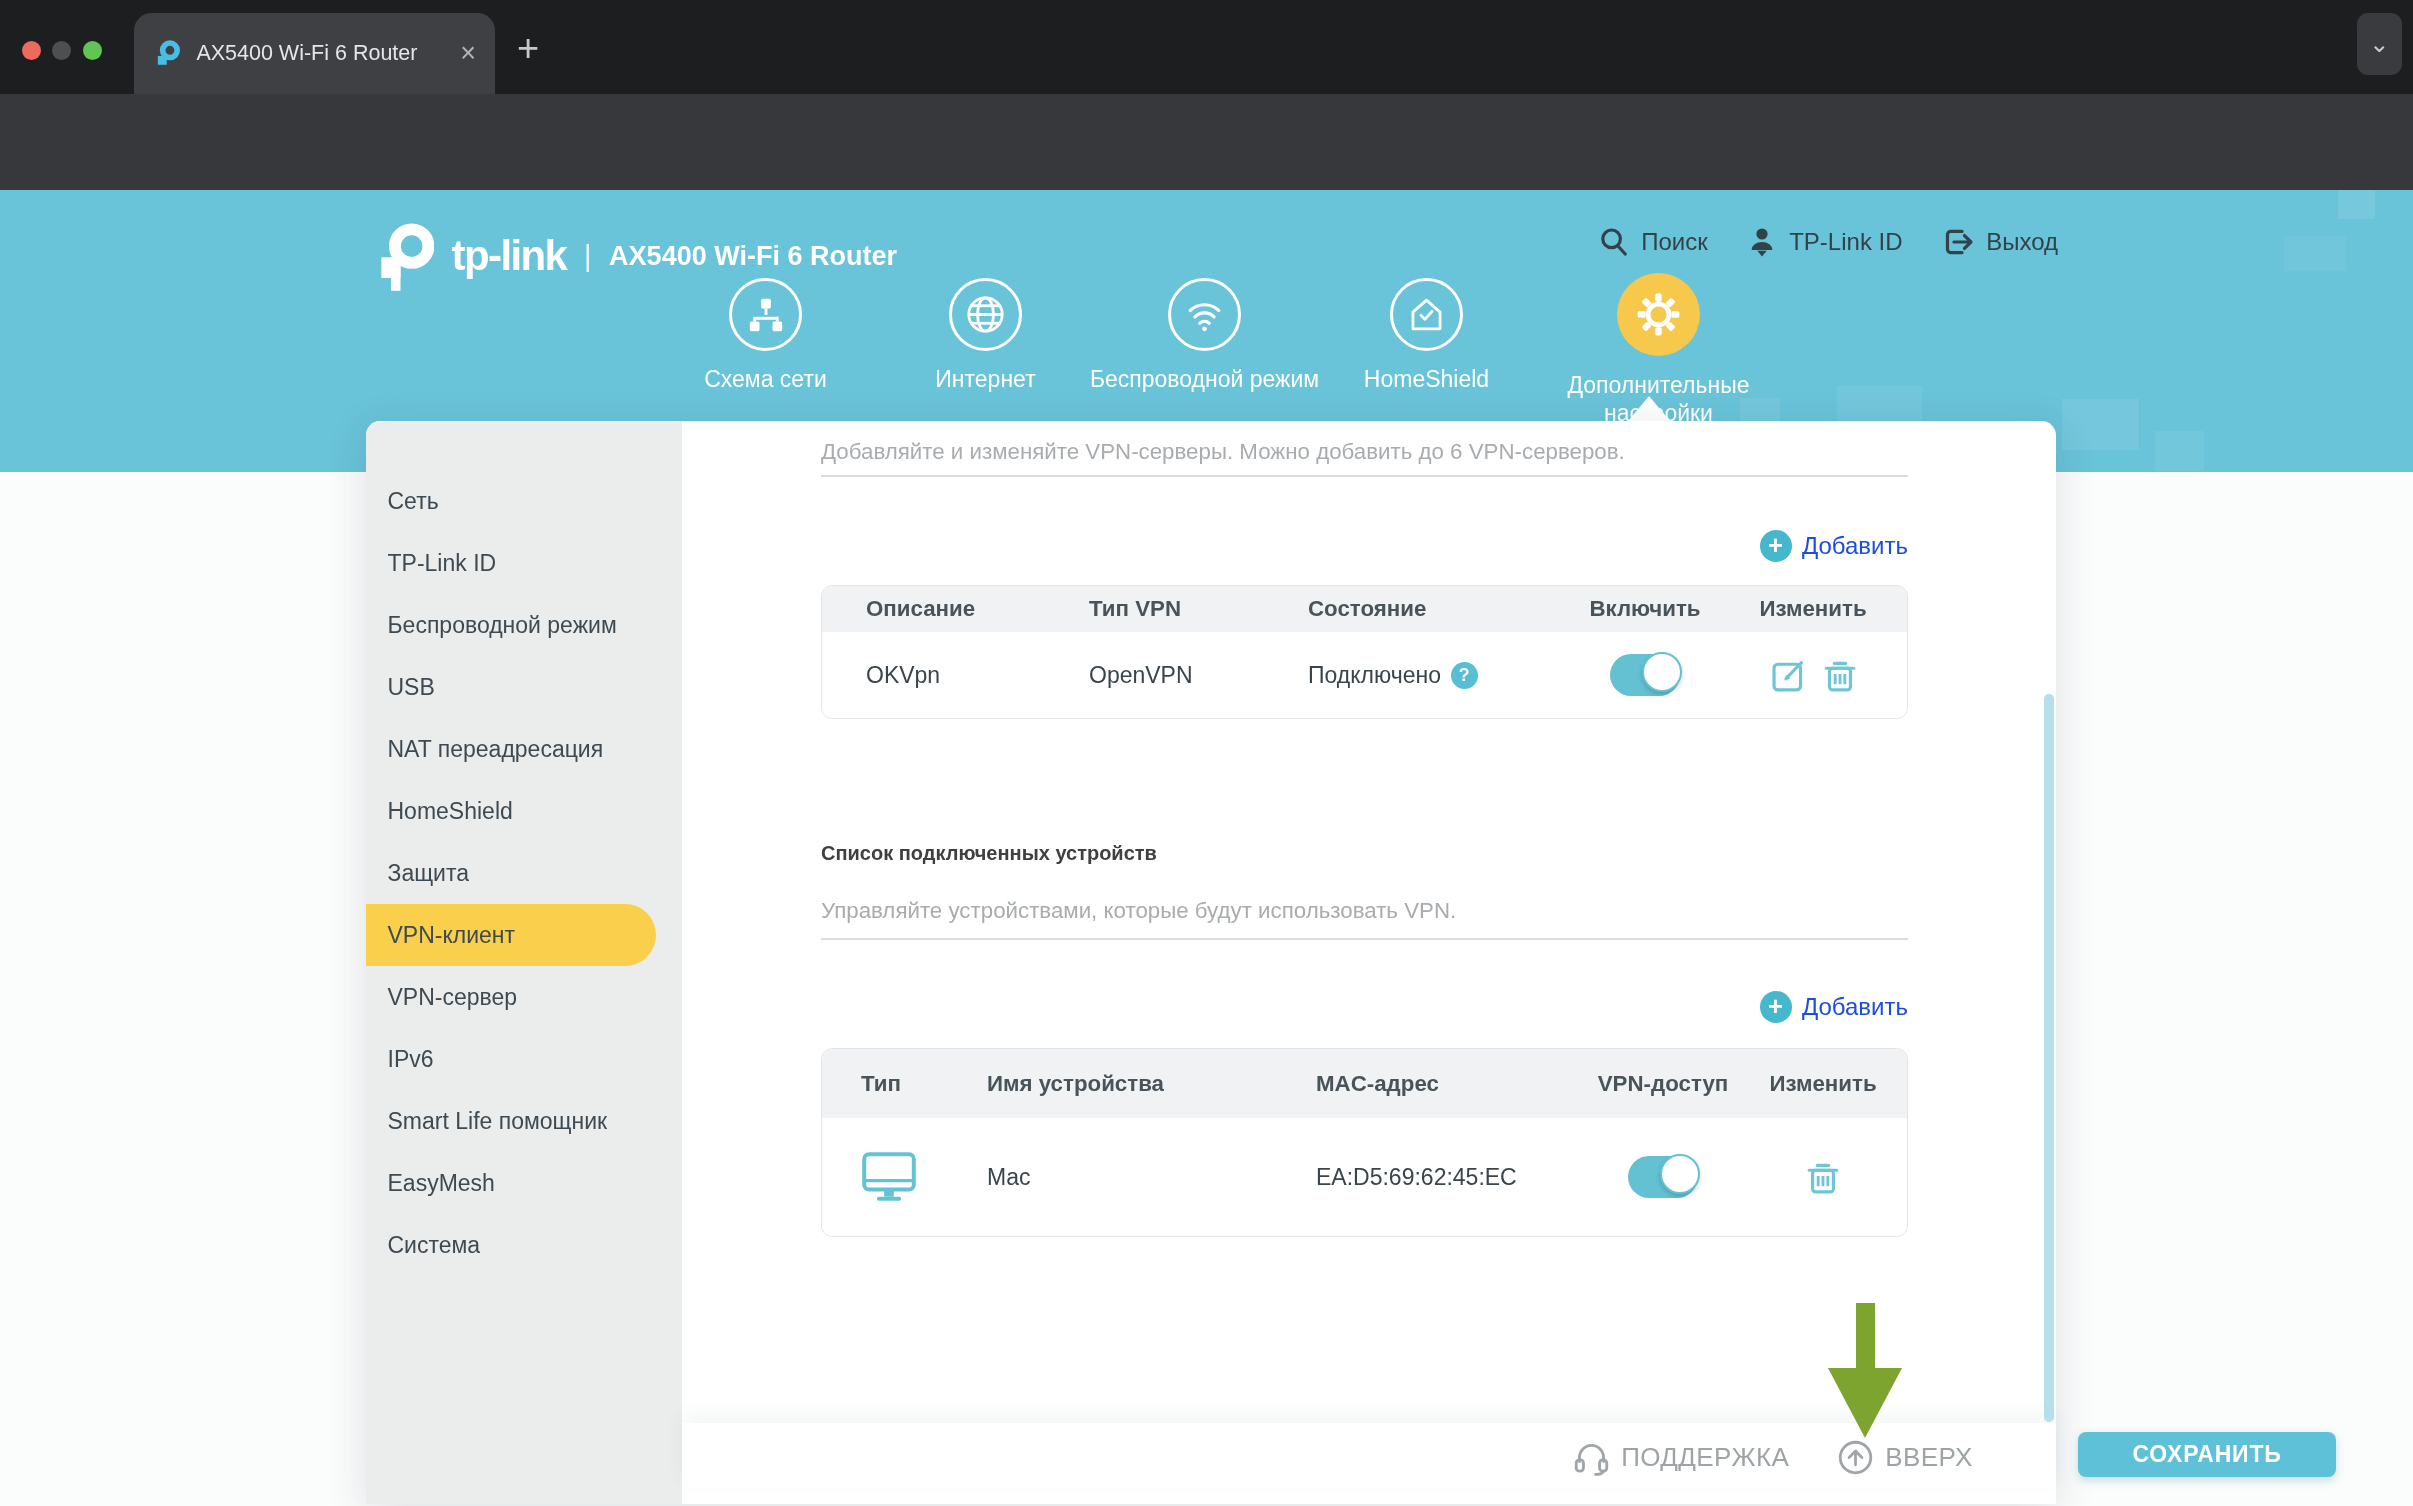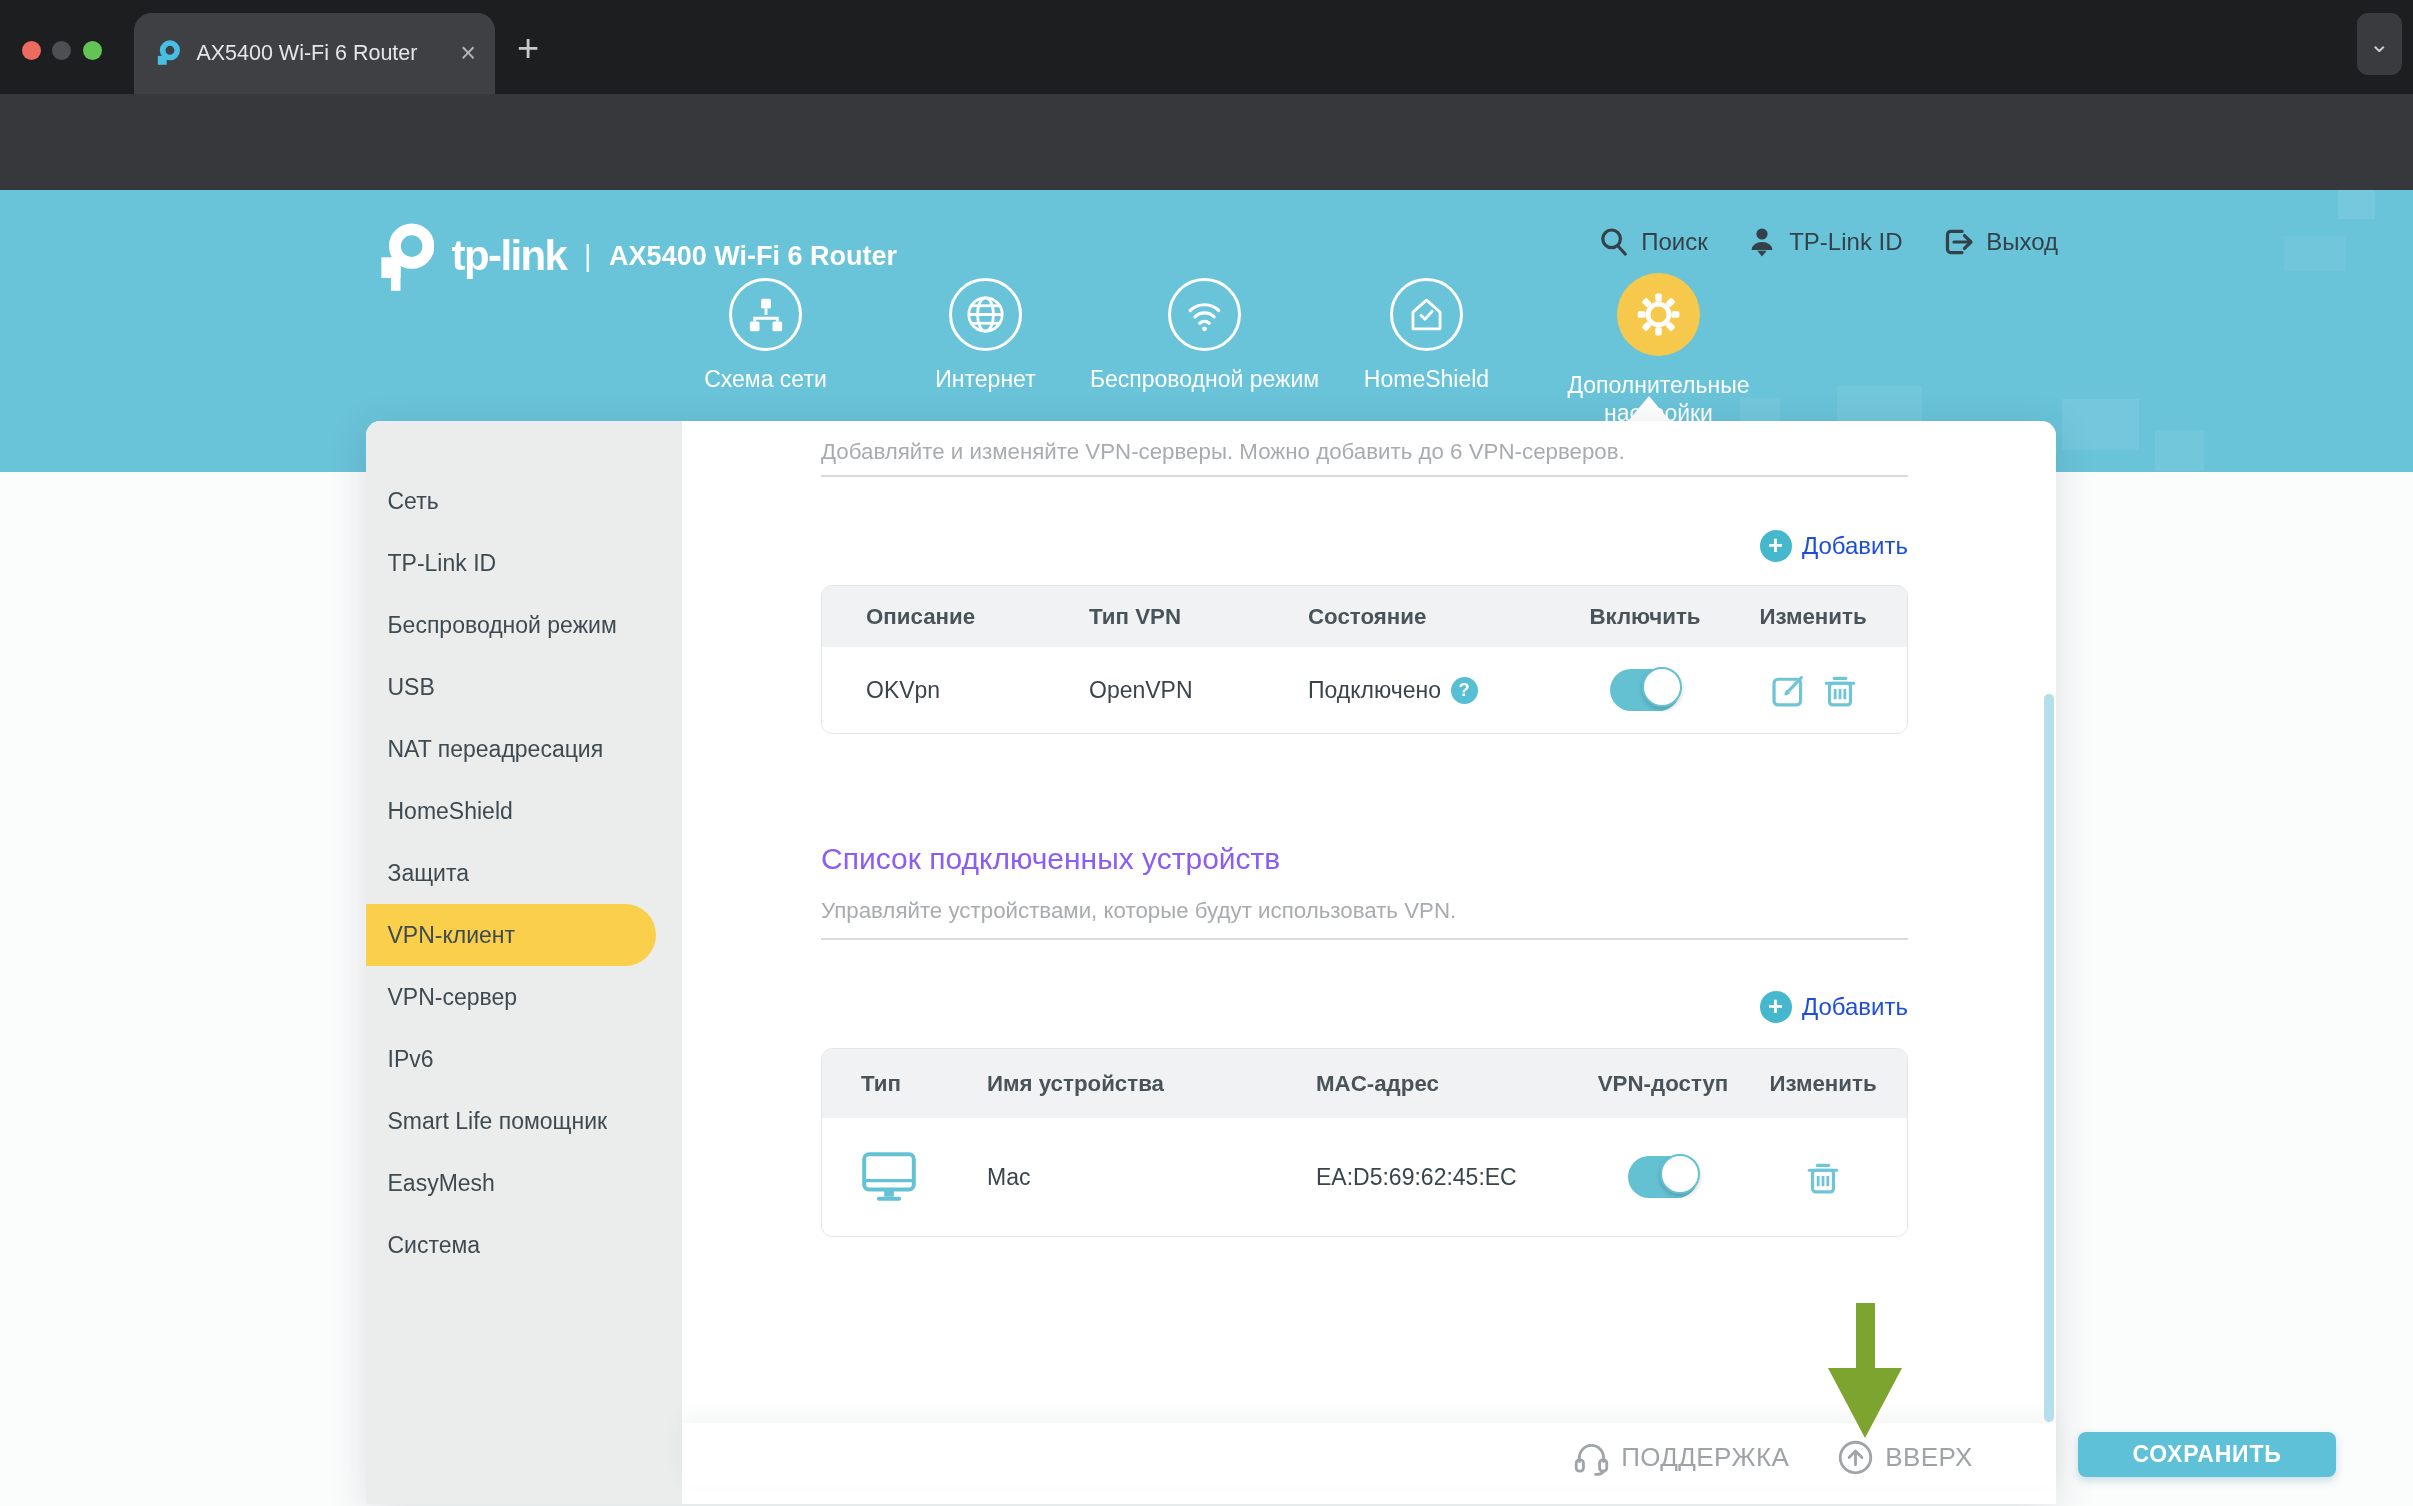--- a/index.html
+++ b/index.html
@@ -61,21 +61,21 @@
   .thead { background:#F1F2F3; display:grid; align-items:center; font-weight:bold; font-size:22.3px; color:#49545A; }
   .trow { display:grid; align-items:center; font-size:23px; color:#39454B; background:#fff; }
   .g1 { grid-template-columns:223px 219px 263px 148px 1fr; padding-left:44px; }
   .g2 { grid-template-columns:126px 329px 271px 152px 1fr; padding-left:39px; }
   .cc { text-align:center; display:flex; justify-content:center; align-items:center; }
   .statuscell { display:flex; align-items:center; gap:9.6px; }
   .help { width:27px; height:27px; border-radius:50%; background:#57BFD4; color:#fff; font-size:18.4px; font-weight:bold; display:flex; align-items:center; justify-content:center; }
   .toggle { width:70px; height:42px; border-radius:21px; background:#64C1D2; position:relative; }
   .knob { position:absolute; right:-1.6px; top:-1.6px; width:40px; height:40px; background:#fff; border:2.4px solid #64C1D2; border-radius:50%; box-shadow:0 2.4px 4.8px rgba(0,0,0,.18); }
   .iconpair { display:flex; justify-content:center; align-items:center; gap:16px; }
-  .sect-title { position:absolute; font-size:30px; font-weight:normal; color:#8b5cf6; }
+  .sect-title { position:absolute; font-size:20px; font-weight:bold; color:#404040; }
 
   .pfooter { position:absolute; left:316px; right:0; top:1002px; height:64px; background:#fff; box-shadow:0 -8px 17.6px rgba(60,80,90,.06); }
   .fgroup { position:absolute; display:flex; align-items:center; gap:11.2px; color:#9EA3A6; font-size:26px; letter-spacing:0.4px; }
   .savebtn { position:absolute; left:1372px; top:8.8px; width:258px; height:45px; background:#5EC1D8; border:none; border-radius:8px; color:#FFFFFF; font-size:23px; font-weight:bold; letter-spacing:0.8px; box-shadow:0 3.2px 8px rgba(60,140,160,.25);margin-left:24px; }
 
   .scrollthumb { position:absolute; left:2044px; top:694px; width:9.6px; height:728px; background:#B5DFEA; border-radius:4.8px; }
 
   .arrow-shaft { position:absolute; left:1856px; top:1303px; width:19px; height:67px; background:#7CA42E; }
   .arrow-head { position:absolute; left:1828px; top:1368px; width:0; height:0; border-left:37px solid transparent; border-right:37px solid transparent; border-top:70px solid #7CA42E; }
 
@@ -344,21 +344,21 @@
 
     <div class="content-text" style="left:455px; top:17.6px;">Добавляйте и изменяйте VPN-серверы. Можно добавить до 6 VPN-серверов.</div>
     <div class="divider" style="left:455px; top:54px;"></div>
 
     <div class="addbtn" style="right:148px; top:109px;">
       <span class="plus">+</span>
       <span class="albl">Добавить</span>
     </div>
 
     <div class="tbl" style="top:164px;">
-      <div class="thead g1" style="height:61px;">
+      <div class="thead g1" style="height:46px;">
         <div>Описание</div>
         <div>Тип VPN</div>
         <div>Состояние</div>
         <div class="cc">Включить</div>
         <div class="cc">Изменить</div>
       </div>
       <div class="trow g1" style="height:86px;">
         <div>OKVpn</div>
         <div>OpenVPN</div>
         <div class="statuscell">

